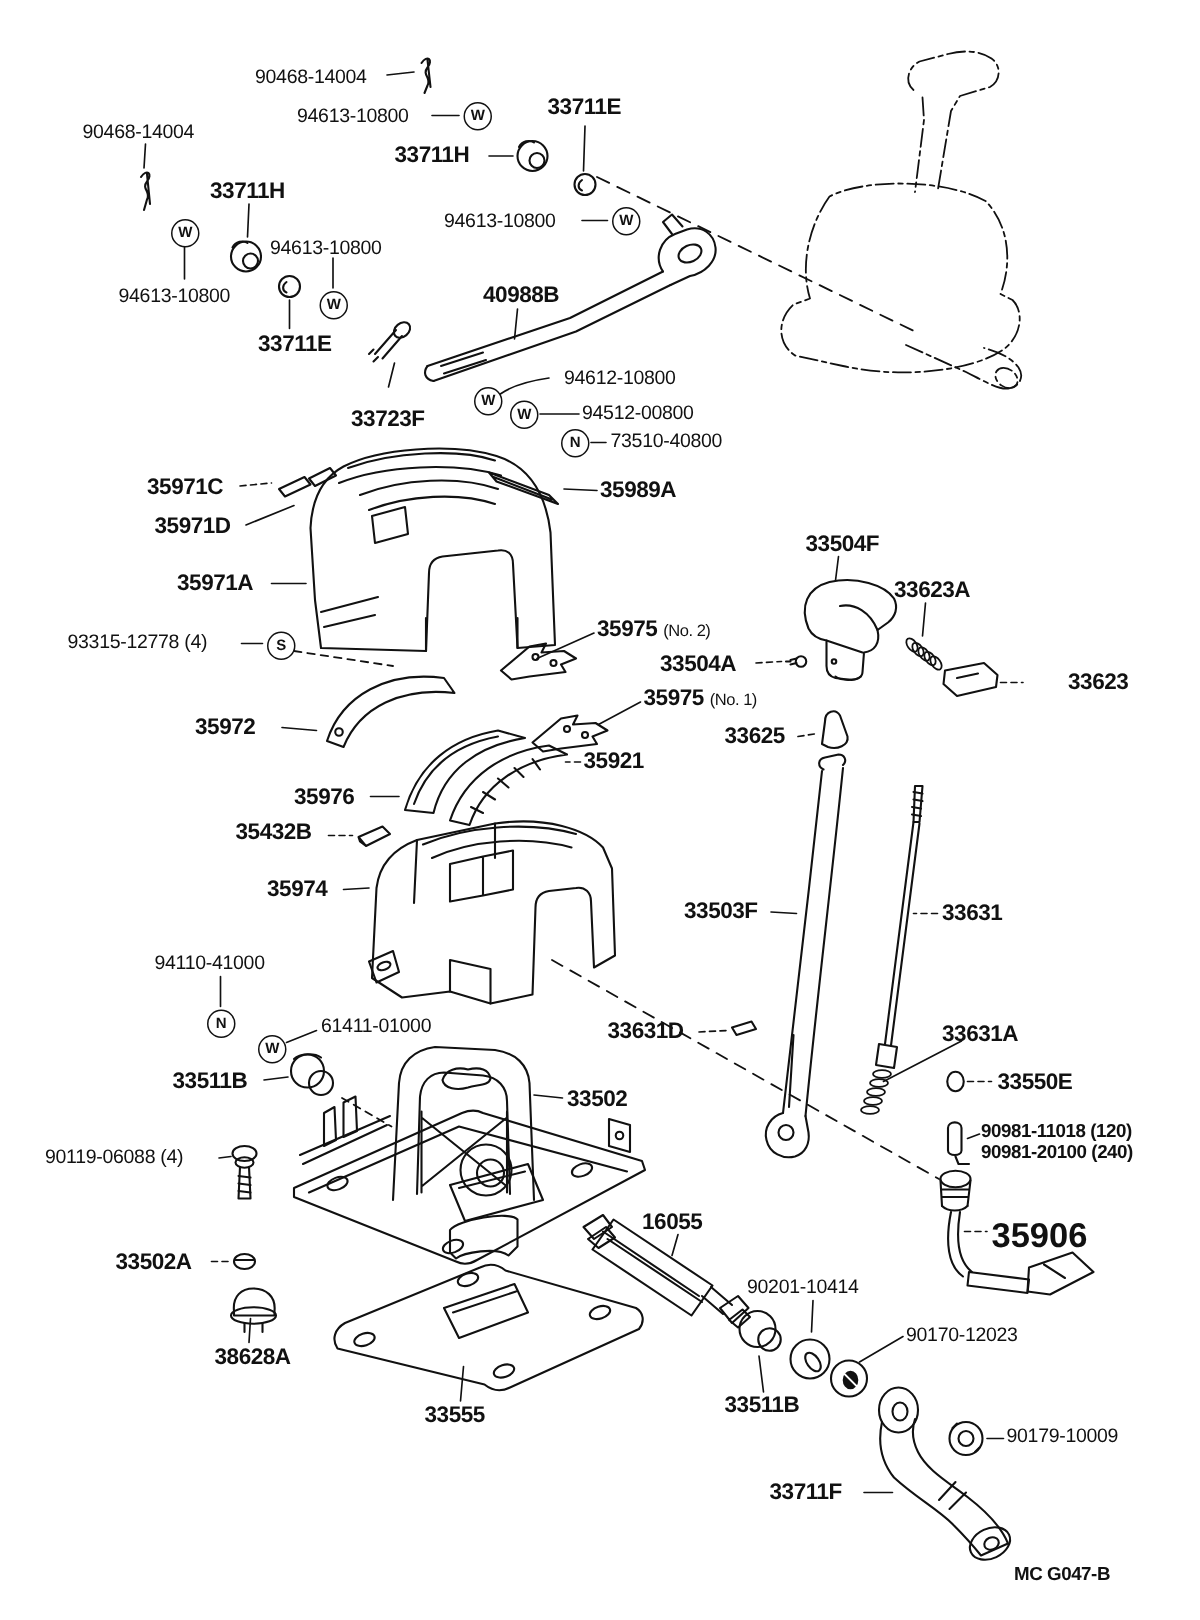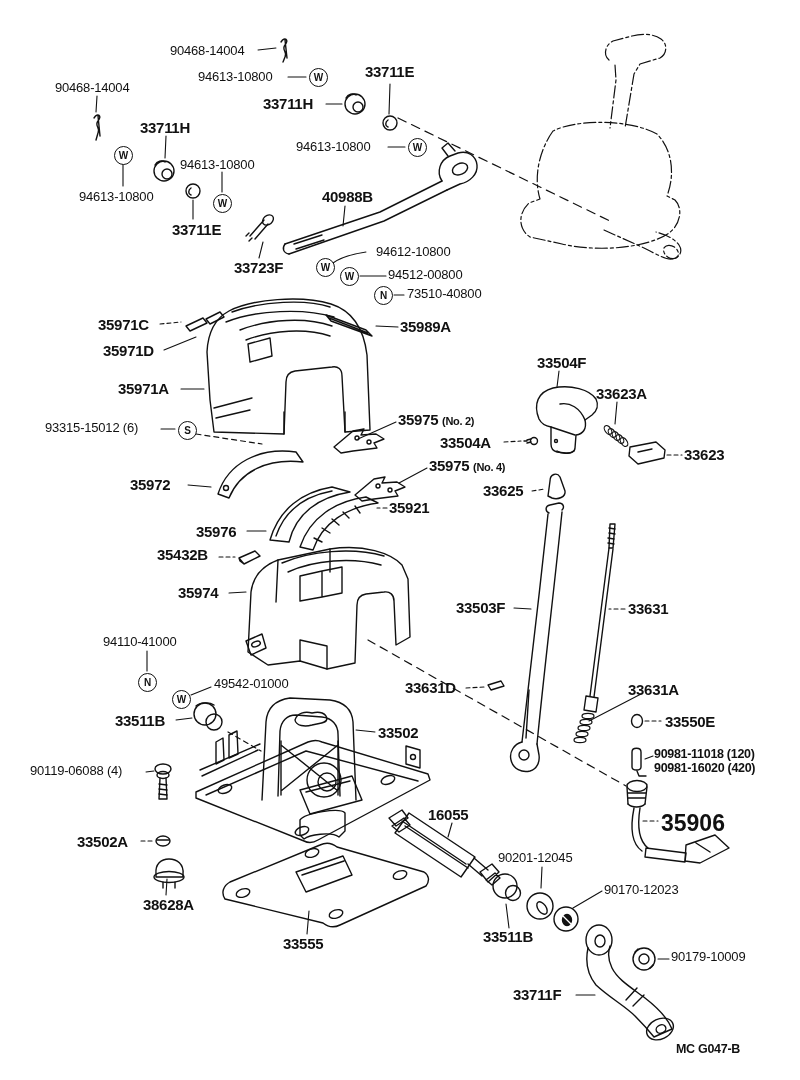--- a/index.html
+++ b/index.html
@@ -4,21 +4,21 @@
 <style>
   html,body{margin:0;padding:0;background:#fff;}
   #page{position:relative;width:800px;height:1080px;background:#fff;overflow:hidden;
         font-family:"Liberation Sans",sans-serif;color:#111;}
   #art{position:absolute;left:0;top:0;}
   .lbl{position:absolute;white-space:nowrap;color:#111;line-height:1;}
   .b{font-weight:700;font-size:15px;letter-spacing:-.3px;}
   .r{font-weight:400;font-size:13px;letter-spacing:-.2px;}
   .sm{font-weight:700;font-size:12.5px;letter-spacing:-.3px;}
   .big{font-weight:700;font-size:23px;}
-  .sfx{font-size:11px;font-weight:700;}
+  .sfx{font-size:11px;font-weight:400;}
   .mk{position:absolute;width:17px;height:17px;border:1.6px solid #111;border-radius:50%;
       display:flex;align-items:center;justify-content:center;
       font-weight:700;font-size:10px;background:#fff;}
 </style>
 </head>
 <body>
 
 <div id="page">
 
 <svg id="art" width="800" height="1080" viewBox="0 0 800 1080" fill="none" stroke="#111" stroke-width="1.4" stroke-linecap="round" stroke-linejoin="round">
@@ -339,58 +339,58 @@
   <div class="lbl r" style="left:198px;top:70px">94613-10800</div>
   <div class="lbl b" style="left:365px;top:64px">33711E</div>
   <div class="lbl b" style="left:263px;top:96px">33711H</div>
   <div class="lbl r" style="left:55px;top:81px">90468-14004</div>
   <div class="lbl b" style="left:140px;top:120px">33711H</div>
   <div class="lbl r" style="left:180px;top:158px">94613-10800</div>
   <div class="lbl r" style="left:296px;top:140px">94613-10800</div>
   <div class="lbl r" style="left:79px;top:190px">94613-10800</div>
   <div class="lbl b" style="left:172px;top:222px">33711E</div>
   <div class="lbl b" style="left:322px;top:189px">40988B</div>
-  <div class="lbl b" style="left:234px;top:260px">33723F</div>
+  <div class="lbl b" style="left:234px;top:272px">33723F</div>
   <div class="lbl r" style="left:376px;top:245px">94612-10800</div>
   <div class="lbl r" style="left:388px;top:268px">94512-00800</div>
   <div class="lbl r" style="left:407px;top:287px">73510-40800</div>
   <div class="lbl b" style="left:98px;top:317px">35971C</div>
   <div class="lbl b" style="left:103px;top:343px">35971D</div>
   <div class="lbl b" style="left:400px;top:319px">35989A</div>
   <div class="lbl b" style="left:118px;top:381px">35971A</div>
   <div class="lbl b" style="left:537px;top:355px">33504F</div>
   <div class="lbl b" style="left:596px;top:386px">33623A</div>
-  <div class="lbl r" style="left:45px;top:421px">93315-15012 (6)</div>
+  <div class="lbl r" style="left:45px;top:421px">93315-12778 (4)</div>
   <div class="lbl b" style="left:398px;top:412px"><span>35975</span> <span class="sfx">(No. 2)</span></div>
   <div class="lbl b" style="left:440px;top:435px">33504A</div>
-  <div class="lbl b" style="left:684px;top:447px">33623</div>
-  <div class="lbl b" style="left:429px;top:458px"><span>35975</span> <span class="sfx">(No. 4)</span></div>
+  <div class="lbl b" style="left:712px;top:447px">33623</div>
+  <div class="lbl b" style="left:429px;top:458px"><span>35975</span> <span class="sfx">(No. 1)</span></div>
   <div class="lbl b" style="left:483px;top:483px">33625</div>
   <div class="lbl b" style="left:130px;top:477px">35972</div>
   <div class="lbl b" style="left:389px;top:500px">35921</div>
   <div class="lbl b" style="left:196px;top:524px">35976</div>
   <div class="lbl b" style="left:157px;top:547px">35432B</div>
   <div class="lbl b" style="left:178px;top:585px">35974</div>
   <div class="lbl b" style="left:456px;top:600px">33503F</div>
   <div class="lbl b" style="left:628px;top:601px">33631</div>
   <div class="lbl r" style="left:103px;top:635px">94110-41000</div>
-  <div class="lbl r" style="left:214px;top:677px">49542-01000</div>
+  <div class="lbl r" style="left:214px;top:677px">61411-01000</div>
   <div class="lbl b" style="left:405px;top:680px">33631D</div>
   <div class="lbl b" style="left:628px;top:682px">33631A</div>
   <div class="lbl b" style="left:665px;top:714px">33550E</div>
   <div class="lbl b" style="left:115px;top:713px">33511B</div>
   <div class="lbl b" style="left:378px;top:725px">33502</div>
   <div class="lbl r" style="left:30px;top:764px">90119-06088 (4)</div>
   <div class="lbl sm" style="left:654px;top:748px">90981-11018 (120)</div>
-  <div class="lbl sm" style="left:654px;top:762px">90981-16020 (420)</div>
+  <div class="lbl sm" style="left:654px;top:762px">90981-20100 (240)</div>
   <div class="lbl big" style="left:661px;top:812px">35906</div>
   <div class="lbl b" style="left:77px;top:834px">33502A</div>
   <div class="lbl b" style="left:143px;top:897px">38628A</div>
   <div class="lbl b" style="left:428px;top:807px">16055</div>
-  <div class="lbl r" style="left:498px;top:851px">90201-12045</div>
+  <div class="lbl r" style="left:498px;top:851px">90201-10414</div>
   <div class="lbl r" style="left:604px;top:883px">90170-12023</div>
   <div class="lbl b" style="left:483px;top:929px">33511B</div>
   <div class="lbl b" style="left:283px;top:936px">33555</div>
   <div class="lbl b" style="left:513px;top:987px">33711F</div>
   <div class="lbl r" style="left:671px;top:950px">90179-10009</div>
 
   <div class="lbl sm" style="left:676px;top:1043px">MC  G047-B</div>
 </div>
 
 </body></html>

